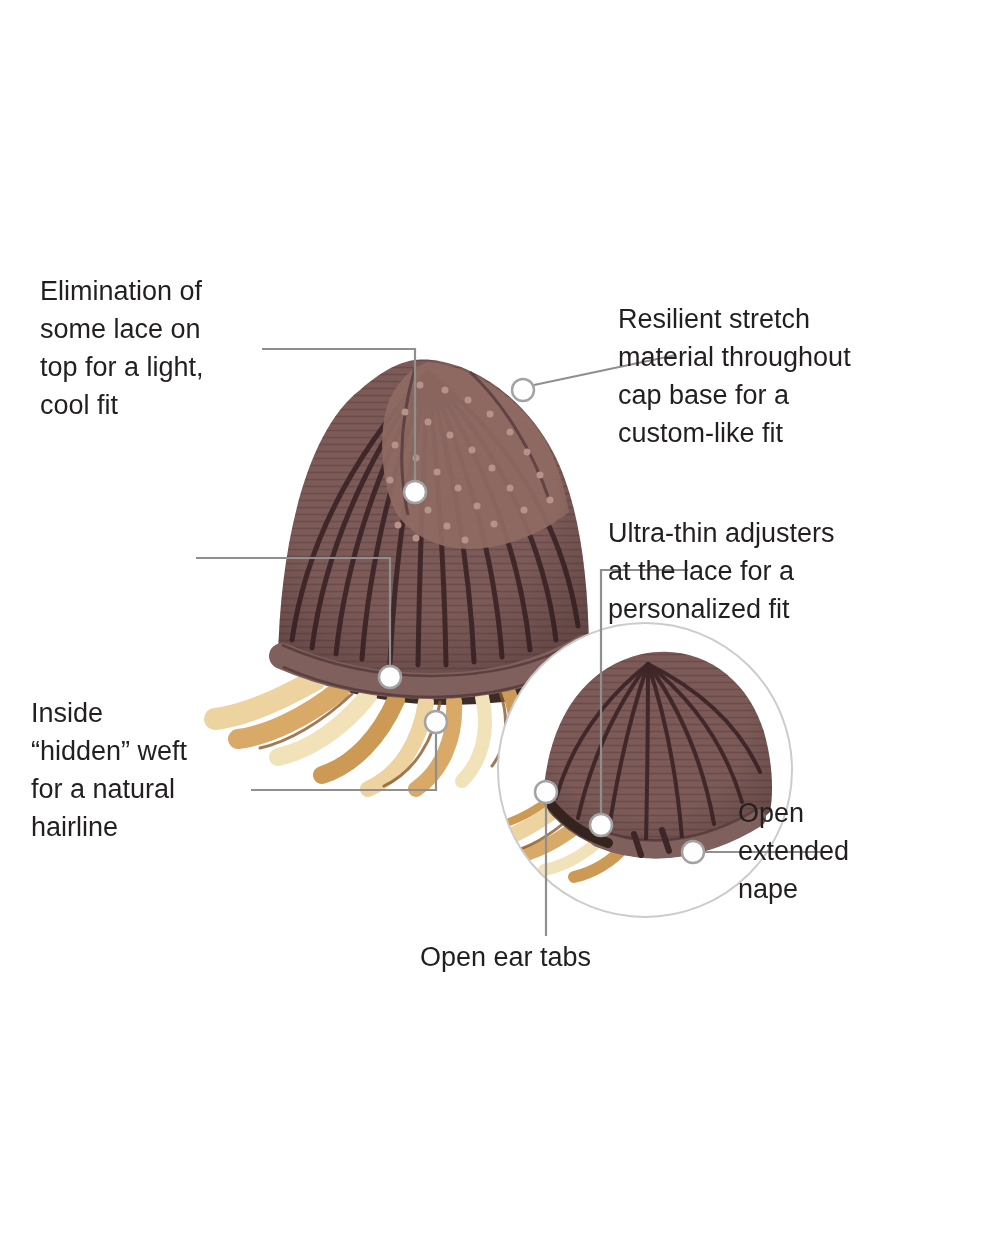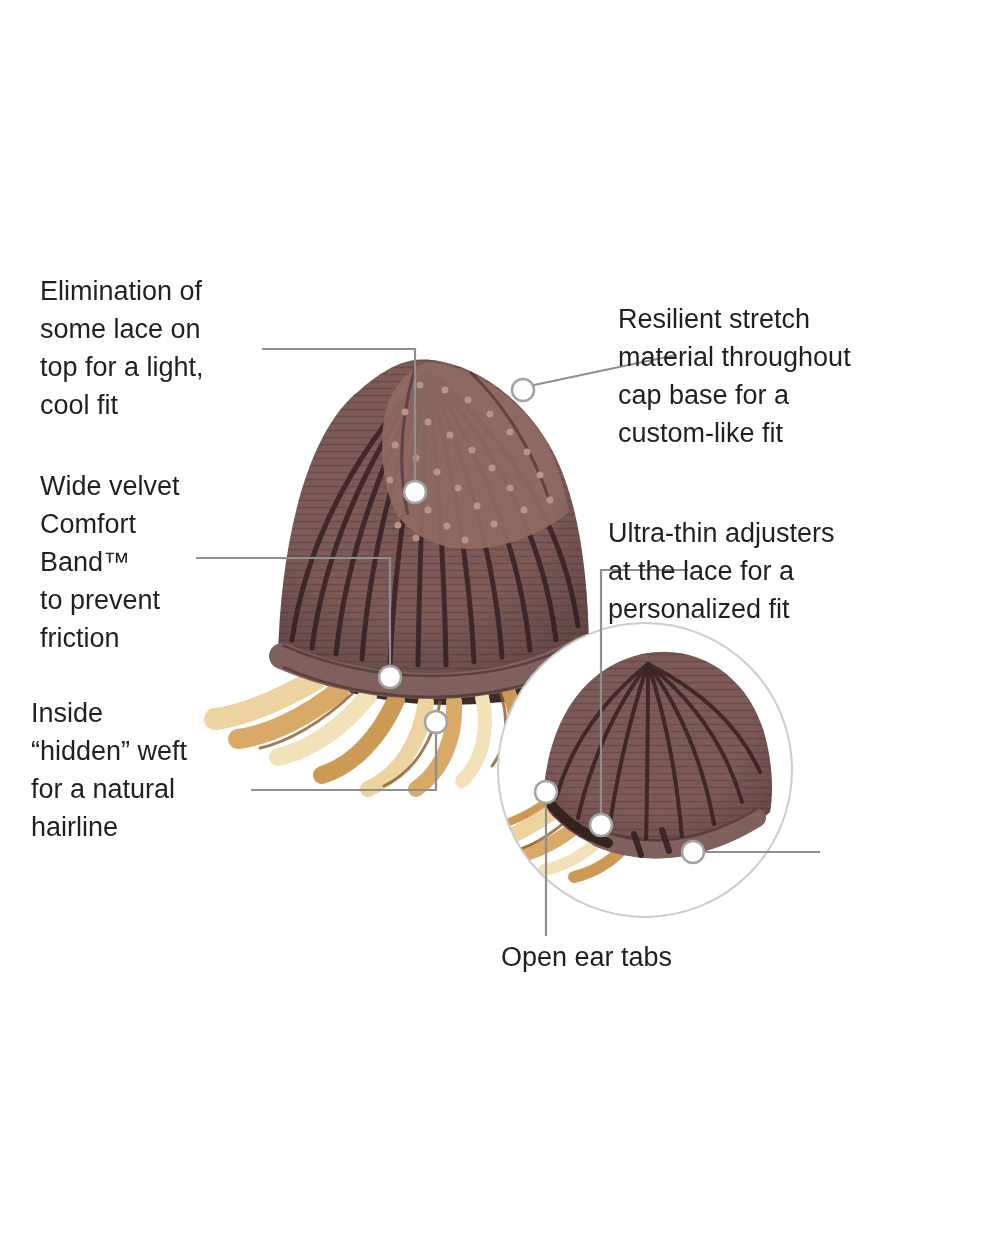--- a/index.html
+++ b/index.html
@@ -6,21 +6,21 @@
   .canvas{
     position:relative;width:1000px;height:1251px;background:#ffffff;
     font-family:"Liberation Sans",sans-serif;overflow:hidden;color:var(--text,#231f20);
   }
   .canvas svg{position:absolute;left:0;top:0;}
   .label{
     position:absolute;font-size:27px;line-height:38px;
     color:var(--text,#231f20);white-space:pre-line;
   }
   .align-right{text-align:left}
-  .align-center{text-align:right}
+  .align-center{text-align:left}
   #label-lace{left:40px;top:272px;width:240px}
   #label-stretch{right:42px;top:300px;width:340px}
   #label-band{left:40px;top:467px;width:230px}
   #label-adjusters{right:42px;top:514px;width:350px}
   #label-weft{left:31px;top:694px;width:250px}
   #label-nape{right:42px;top:794px;width:220px}
   #label-eartabs{left:420px;top:938px;width:252px}
 
   
   .cap-fill{fill:var(--cap-base,#7b5a57)}
@@ -208,30 +208,28 @@
   <div class="label" id="label-lace">Elimination of
 some lace on
 top for a light,
 cool fit</div>
 
   <div class="label align-right" id="label-stretch">Resilient stretch
 material throughout
 cap base for a
 custom-like fit</div>
 
-  <div class="label" id="label-band">Wide velvet
-Comfort
-Band™
-to prevent
-friction</div>
 
   <div class="label align-right" id="label-adjusters">Ultra-thin adjusters
 at the lace for a
 personalized fit</div>
 
   <div class="label" id="label-weft">Inside
 “hidden” weft
 for a natural
 hairline</div>
 
+  <div class="label align-right" id="label-nape">Open
+extended
+nape</div>
 
   <div class="label align-center" id="label-eartabs">Open ear tabs</div>
 </div>
 
 </body></html>

